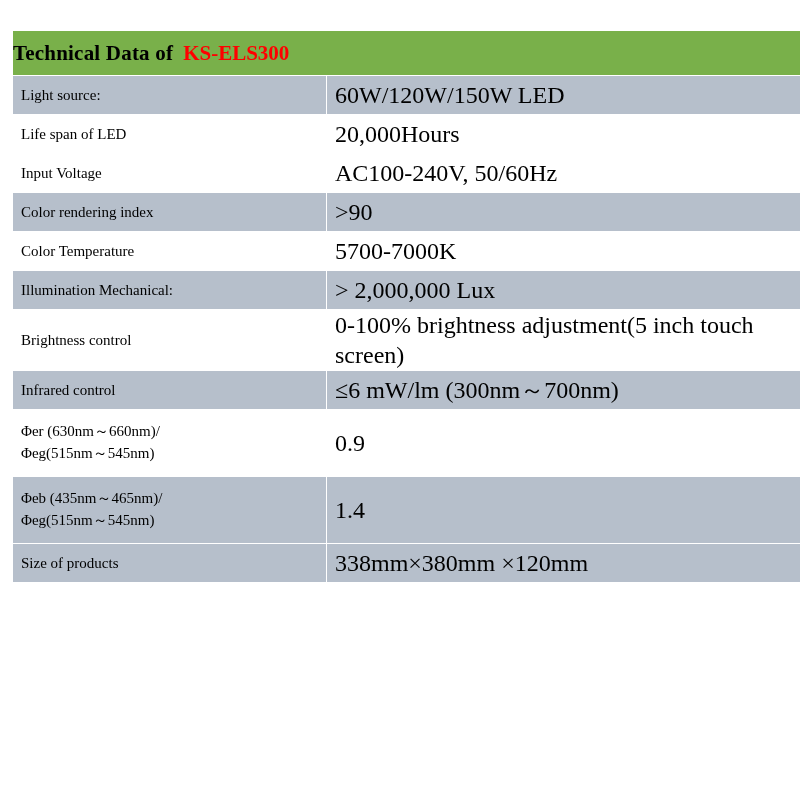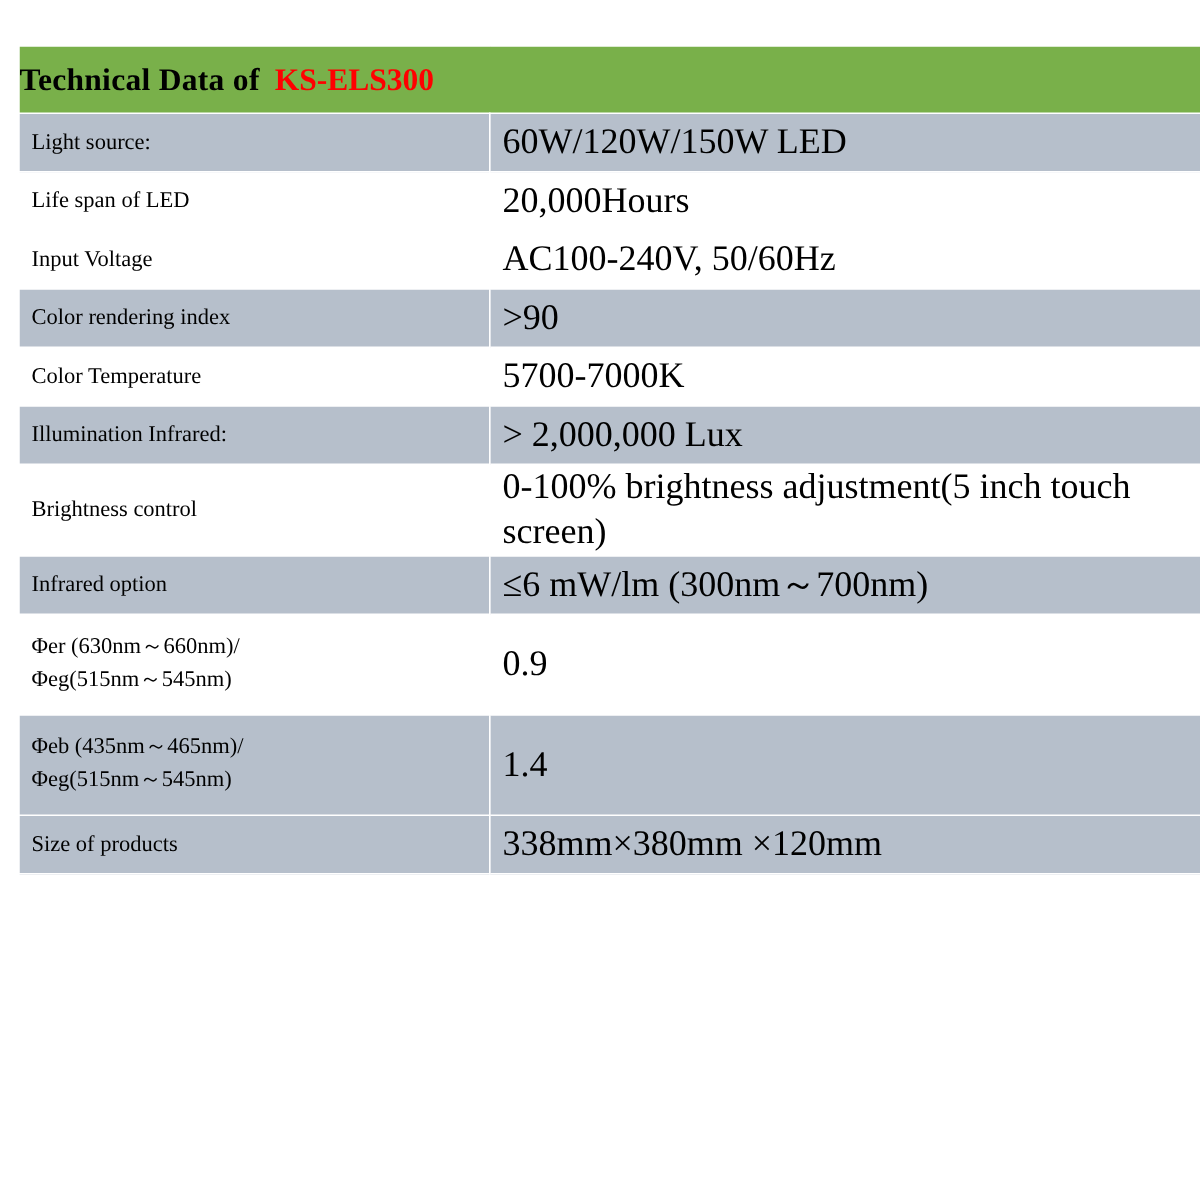--- a/index.html
+++ b/index.html
@@ -104,29 +104,29 @@
         </tr>
         <tr class="row-odd">
           <td class="cell-label">Color rendering index</td>
           <td class="cell-value">&gt;90</td>
         </tr>
         <tr class="row-even">
           <td class="cell-label">Color Temperature</td>
           <td class="cell-value">5700-7000K</td>
         </tr>
         <tr class="row-odd">
-          <td class="cell-label">Illumination Infrared:</td>
+          <td class="cell-label">Illumination Mechanical:</td>
           <td class="cell-value">&gt; 2,000,000 Lux</td>
         </tr>
         <tr class="row-even">
           <td class="cell-label">Brightness control</td>
           <td class="cell-value">0-100% brightness adjustment(5 inch touch screen)</td>
         </tr>
         <tr class="row-odd">
-          <td class="cell-label">Infrared option</td>
+          <td class="cell-label">Infrared control</td>
           <td class="cell-value">≤6 mW/lm (300nm～700nm)</td>
         </tr>
         <tr class="row-even tall">
           <td class="cell-label">
             <span class="label-two-line">Φer (630nm～660nm)/</span>
             <span class="label-two-line">Φeg(515nm～545nm)</span>
           </td>
           <td class="cell-value">0.9</td>
         </tr>
         <tr class="row-odd tall">

